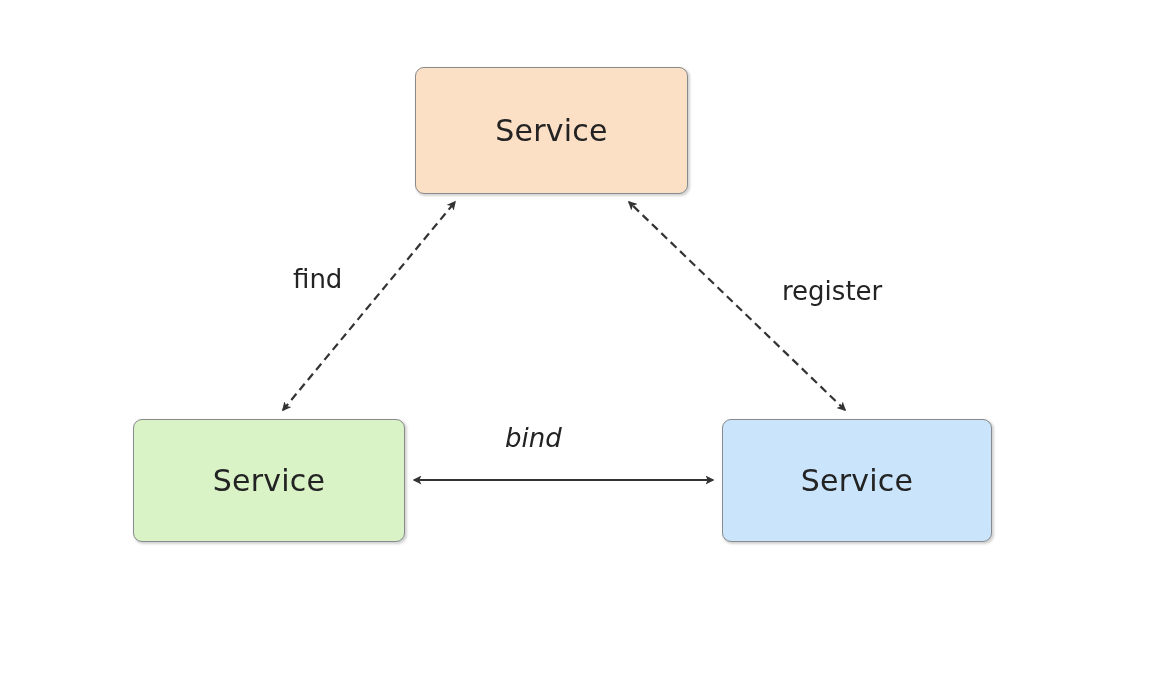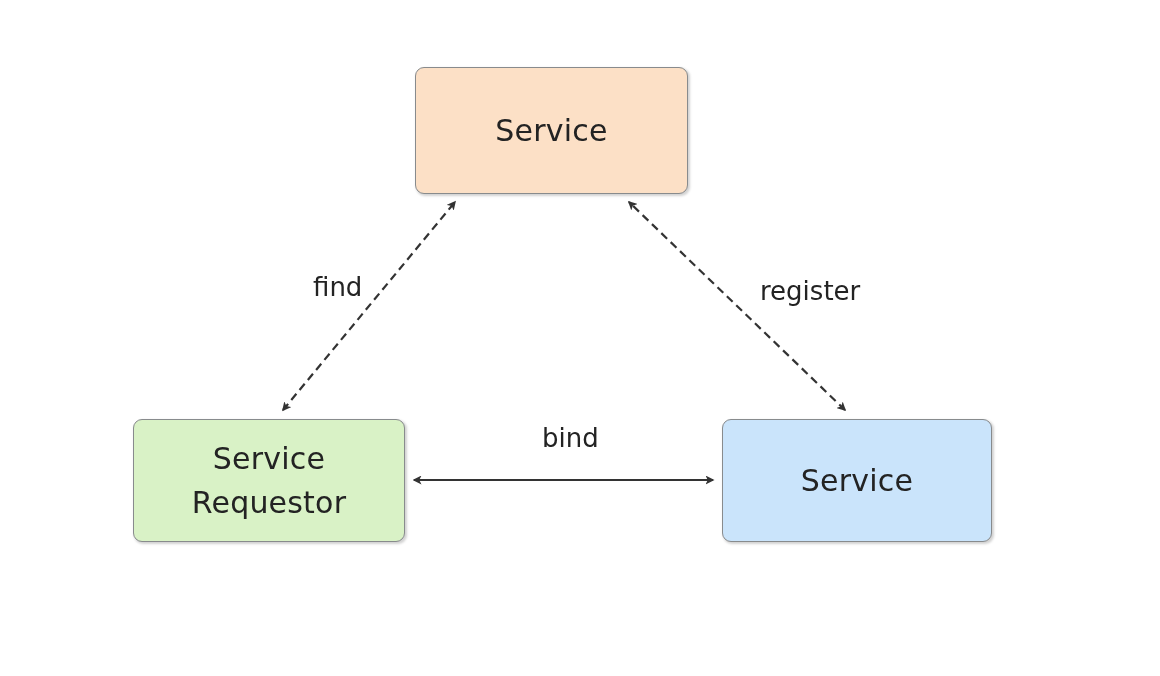--- a/index.html
+++ b/index.html
@@ -73,30 +73,30 @@
     color: #232323;
     font-family: "DejaVu Sans", sans-serif;
     font-size: 26px;
     line-height: 1;
     white-space: nowrap;
     background: #ffffff;
     padding: 2px 5px;
   }
   #label-find {
     left: 288px;
-    top: 272px;
-    margin-left: 20px;
+    top: 264px;
   }
   #label-register {
-    left: 755px;
+    left: 777px;
     top: 276px;
   }
   #label-bind {
-    left: 537px;
+    left: 500px;
     top: 423px;
+    font-style: italic;
   }
 </style>
 </head>
 <body>
 
 <div id="diagram-root">
 
   <svg id="edge-layer" viewBox="0 0 1160 676" width="1160" height="676" xmlns="http://www.w3.org/2000/svg">
     <defs>
       <marker id="arrow-end" viewBox="0 0 12 12" refX="10" refY="6" markerWidth="9" markerHeight="9" orient="auto-start-reverse" markerUnits="userSpaceOnUse">
@@ -113,21 +113,20 @@
 
     <line x1="414" y1="480" x2="713" y2="480" stroke="#333333" stroke-width="2.2" marker-start="url(#arrow-start)" marker-end="url(#arrow-end)"></line>
   </svg>
 
   <div class="node" id="node-registry">
     <span class="line">Service</span>
   </div>
 
   <div class="node" id="node-requestor">
     <span class="line">Service</span>
-    <span class="line">Requestor</span>
   </div>
 
   <div class="node" id="node-provider">
     <span class="line">Service</span>
   </div>
 
   <div class="edge-label" id="label-find">find</div>
 
   <div class="edge-label" id="label-register">register</div>
 

